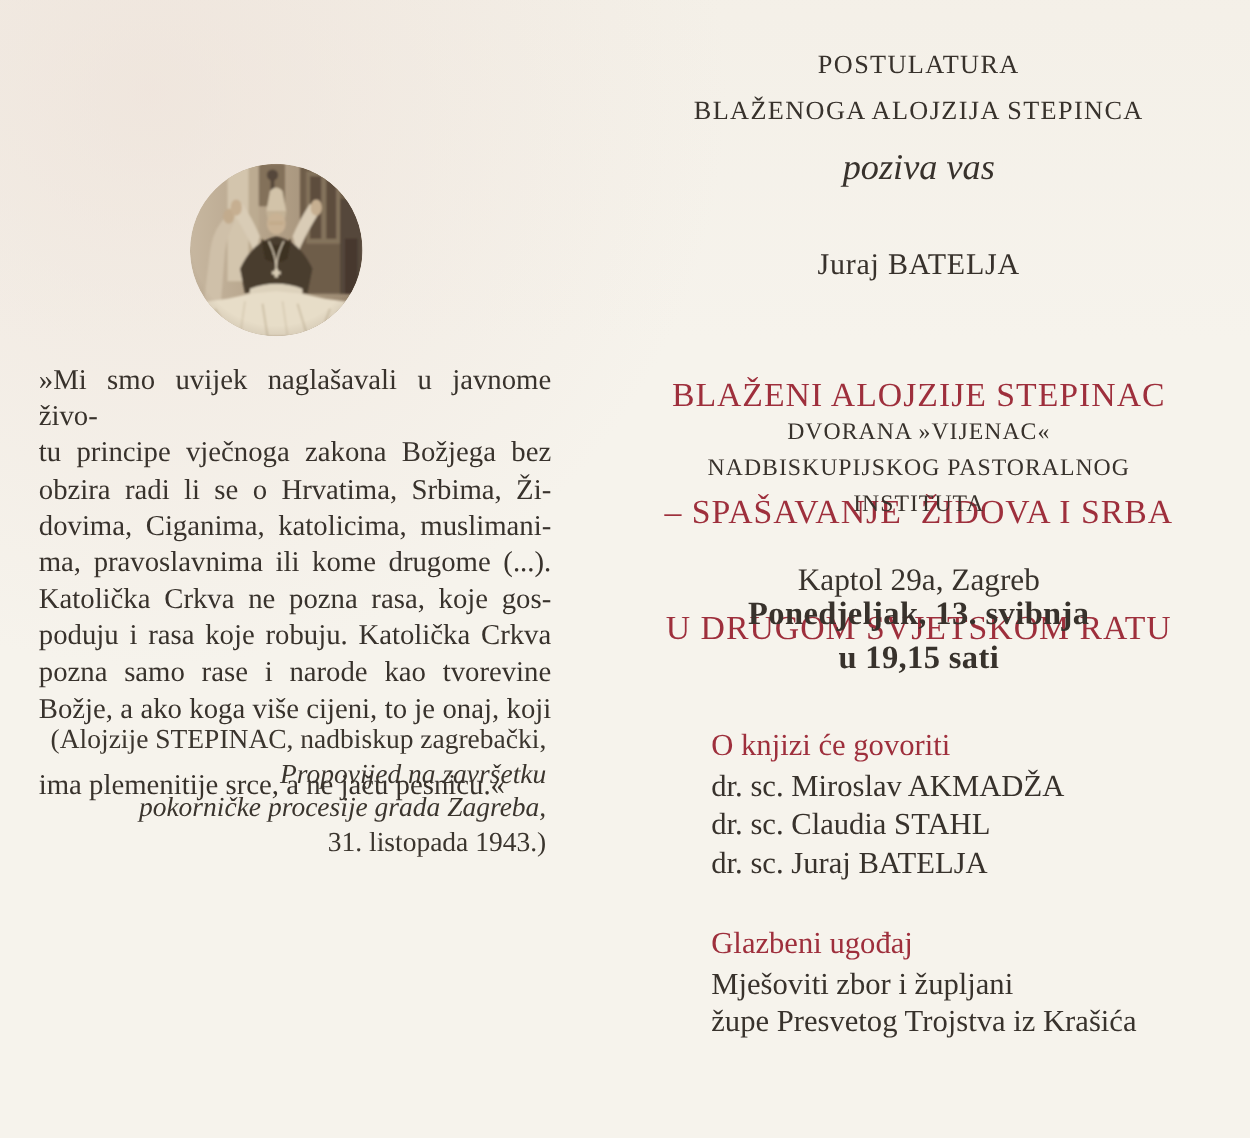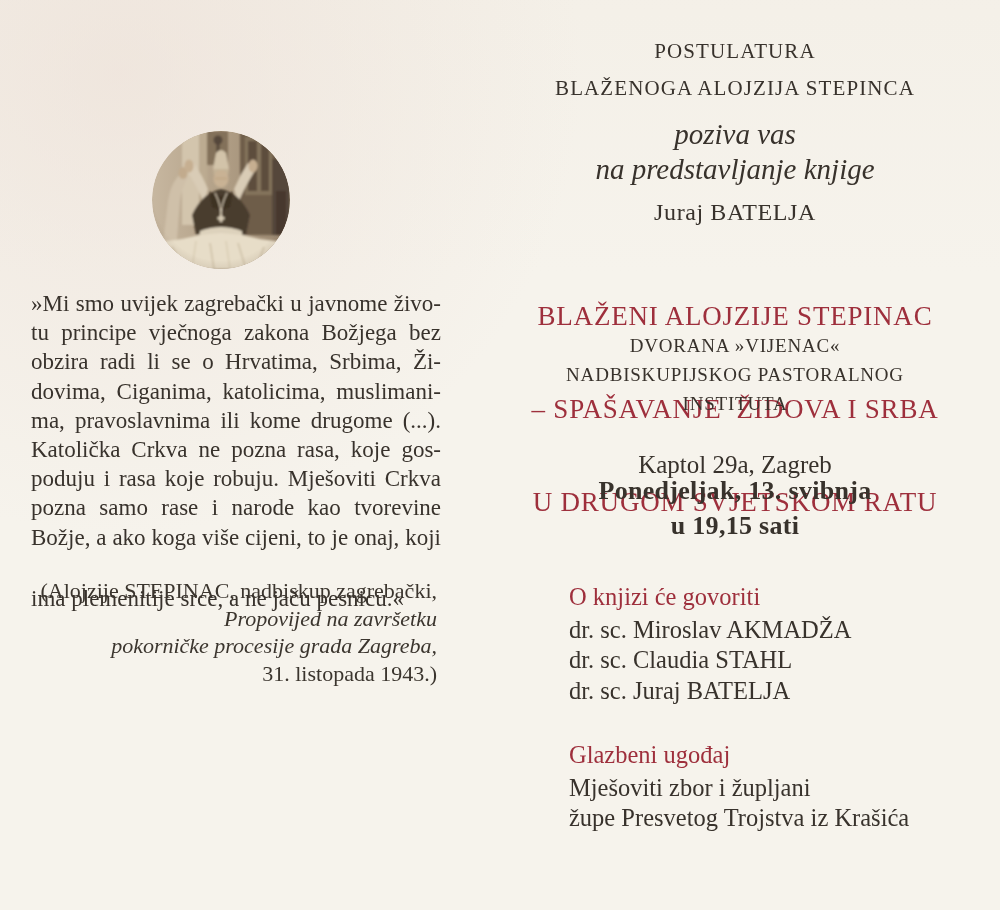--- a/index.html
+++ b/index.html
@@ -102,47 +102,46 @@
         <path d="M0,112 L30,108 L48,104 L69,102 L90,104 L108,108 L138,112 L138,138 L0,138 Z" fill="#e7ddc8"></path>
         <path d="M20,116 L34,138 M58,112 L62,138 M86,112 L94,138 M112,116 L104,138" stroke="#cfc2a8" stroke-width="1.6" fill="none"></path>
         <path d="M44,110 L40,138 M74,110 L78,138" stroke="#d8ccb3" stroke-width="1.4" fill="none"></path>
       </g>
       <rect width="138" height="138" fill="url(#vig)"></rect>
     </g>
   </svg>
 </div>
 
 <div class="abs quote">
-  <div class="quote-line">»Mi smo uvijek zagrebački u javnome živo-</div>
+  <div class="quote-line">»Mi smo uvijek naglašavali u javnome živo-</div>
   <div class="quote-line">tu principe vječnoga zakona Božjega bez</div>
   <div class="quote-line">obzira radi li se o Hrvatima, Srbima, Ži-</div>
   <div class="quote-line">dovima, Ciganima, katolicima, muslimani-</div>
   <div class="quote-line">ma, pravoslavnima ili kome drugome (...).</div>
   <div class="quote-line">Katolička Crkva ne pozna rasa, koje gos-</div>
-  <div class="quote-line">poduju i rasa koje robuju. Mješoviti Crkva</div>
+  <div class="quote-line">poduju i rasa koje robuju. Katolička Crkva</div>
   <div class="quote-line">pozna samo rase i narode kao tvorevine</div>
   <div class="quote-line">Božje, a ako koga više cijeni, to je onaj, koji</div>
   <div class="quote-line last">ima plemenitije srce, a ne jaču pesnicu.«</div>
 </div>
 
 <div class="abs attribution">
   <div>(Alojzije STEPINAC, nadbiskup zagrebački,</div>
   <div class="it">Propovijed na završetku</div>
   <div class="it">pokorničke procesije grada Zagreba,</div>
   <div>31. listopada 1943.)</div>
 </div>
 
 <div class="abs rc b-org caps">
   <div>POSTULATURA</div>
   <div>BLAŽENOGA ALOJZIJA STEPINCA</div>
 </div>
 
 <div class="abs rc b-invite">
   <div>poziva vas</div>
-  <div>na predstavljanje knjige</div>
 </div>
 
 <div class="abs rc b-author">Juraj BATELJA</div>
 
 <div class="abs rc b-title">
   <div>BLAŽENI ALOJZIJE STEPINAC</div>
   <div>– SPAŠAVANJE  ŽIDOVA I SRBA</div>
   <div>U DRUGOM SVJETSKOM RATU</div>
 </div>
 

